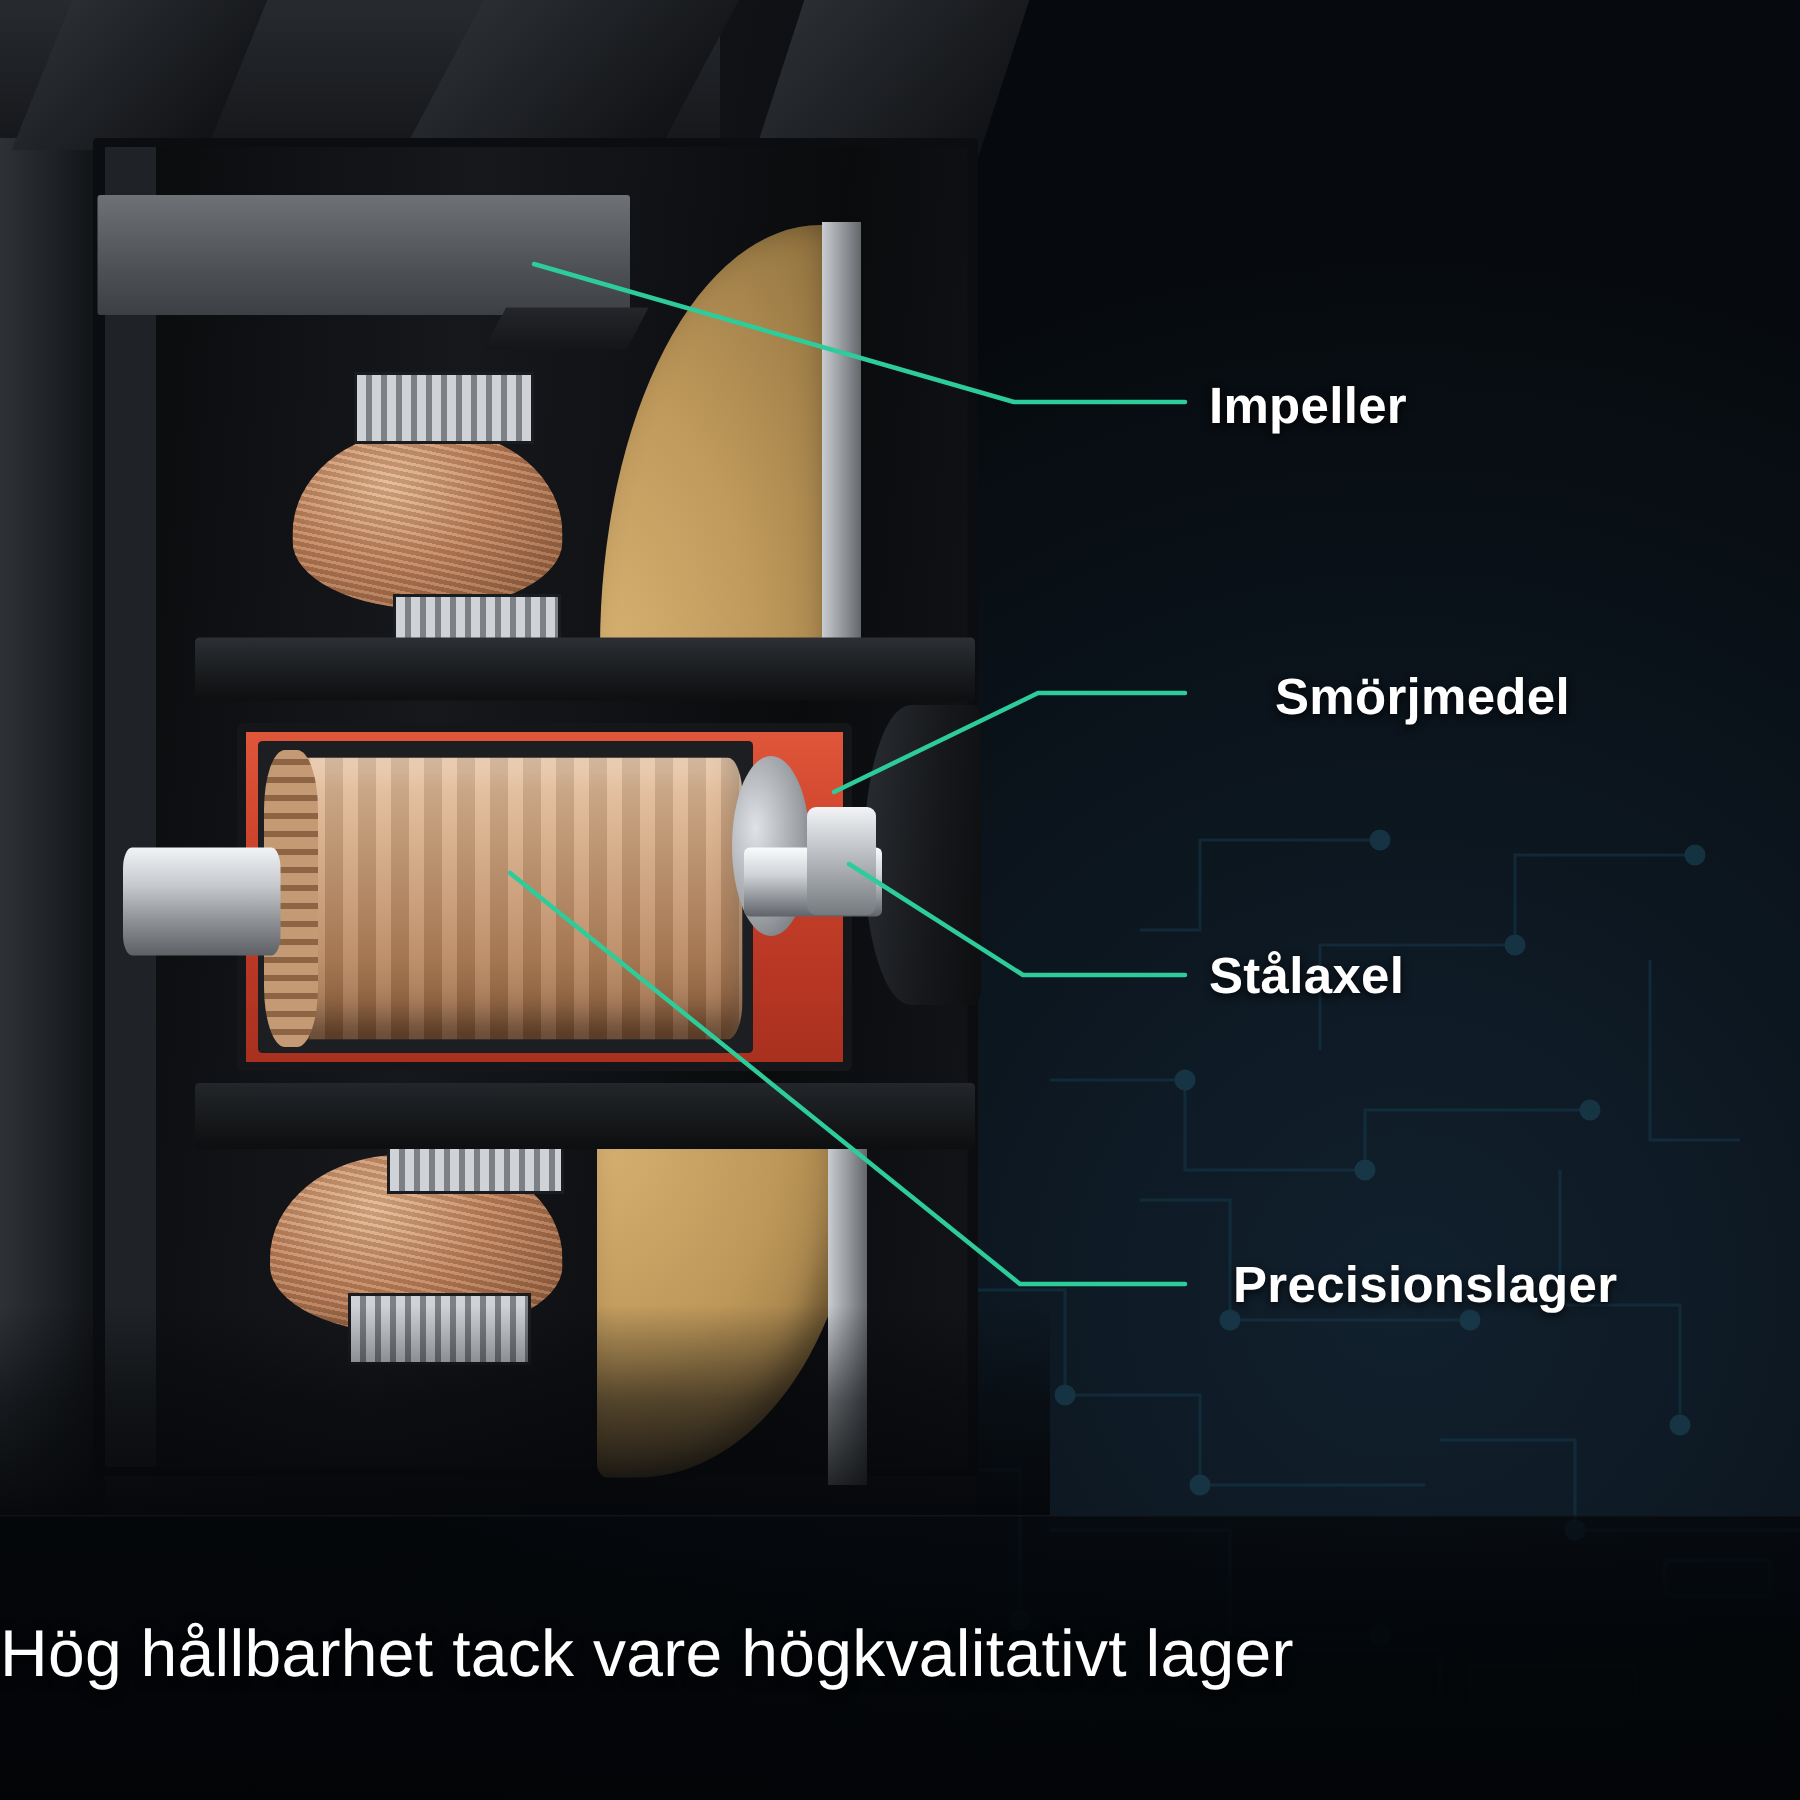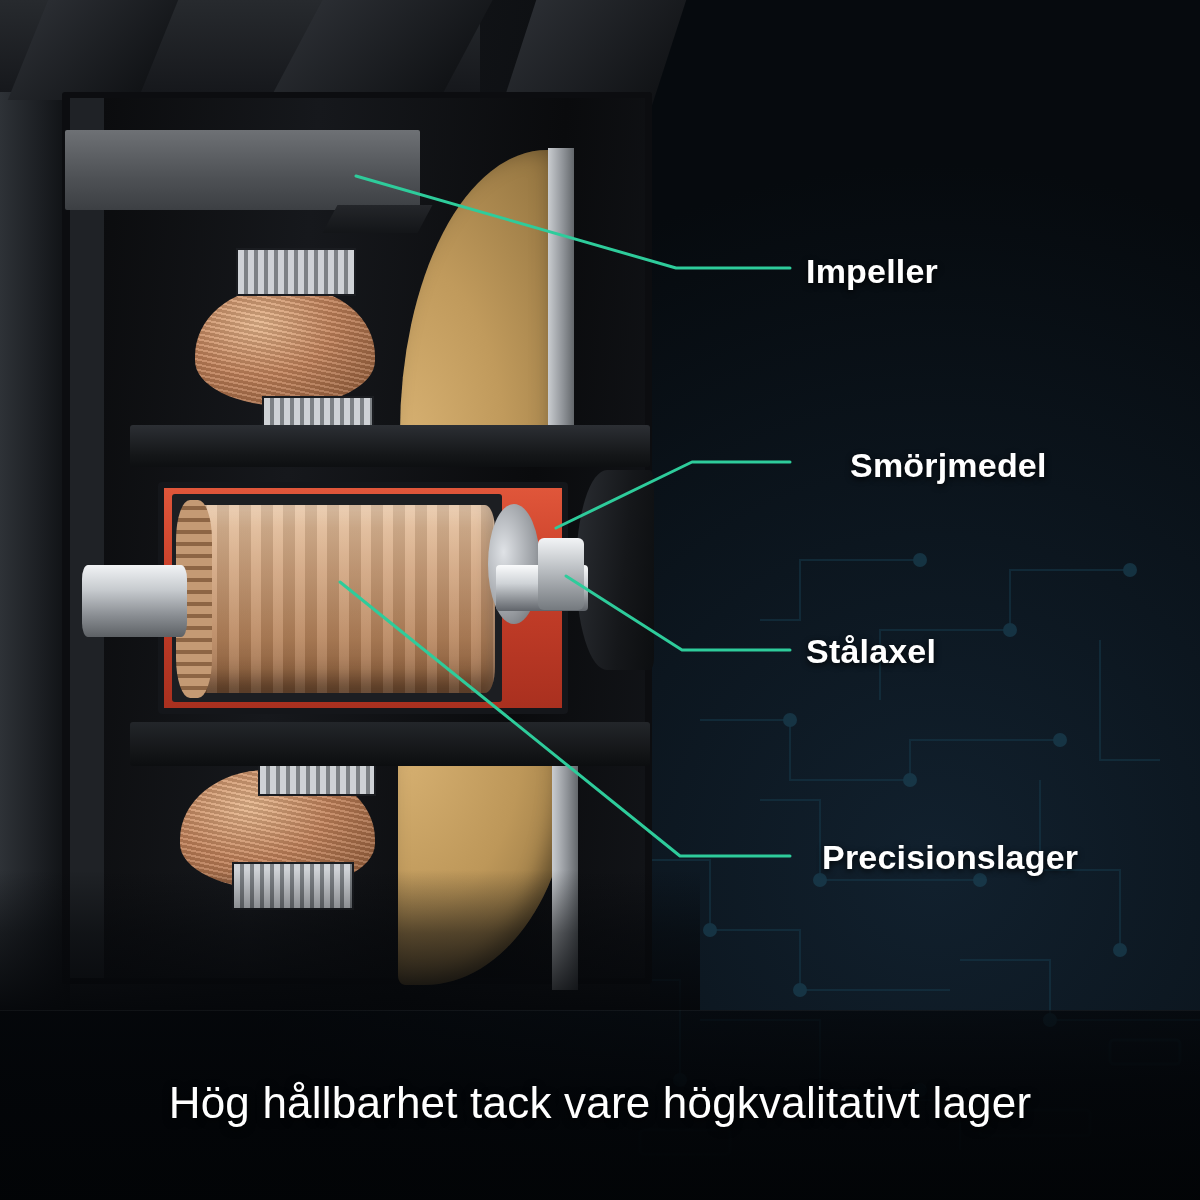--- a/index.html
+++ b/index.html
@@ -235,21 +235,21 @@
 
   
   .caption-band {
     position:absolute;
     left:0; bottom:0; width:1200px; height:190px;
     background:linear-gradient(180deg,rgba(4,6,9,0.72) 0%,rgba(3,5,8,0.9) 40%,rgba(2,4,6,0.97) 100%);
   }
   .caption-text {
     position:absolute;
     left:0; bottom:72px; width:1200px;
-    text-align:center;
+    text-align:left;
     color:#ffffff;
     font-size:44px;
     font-weight:400;
     letter-spacing:0.2px;
     text-shadow:0 2px 8px rgba(0,0,0,0.9);
   }
   .band-divider {
     position:absolute; left:0; top:0; width:1200px; height:1px;
     background:rgba(255,255,255,0.05);
   }

